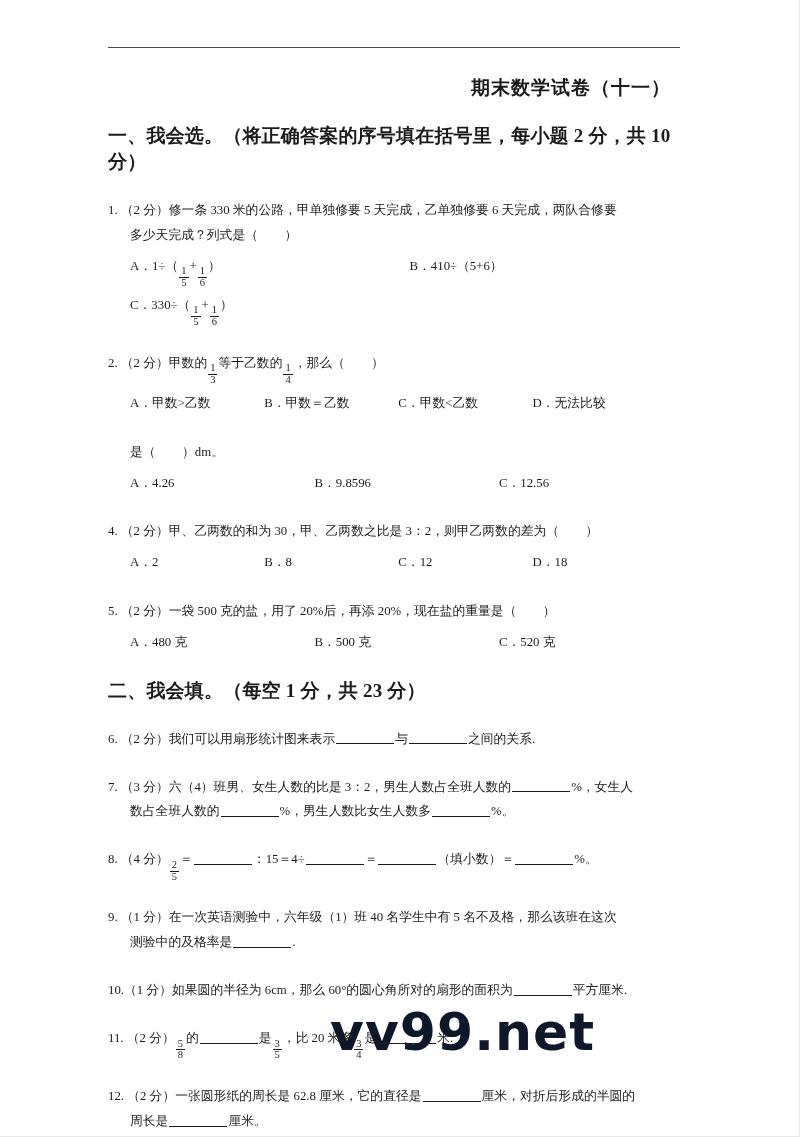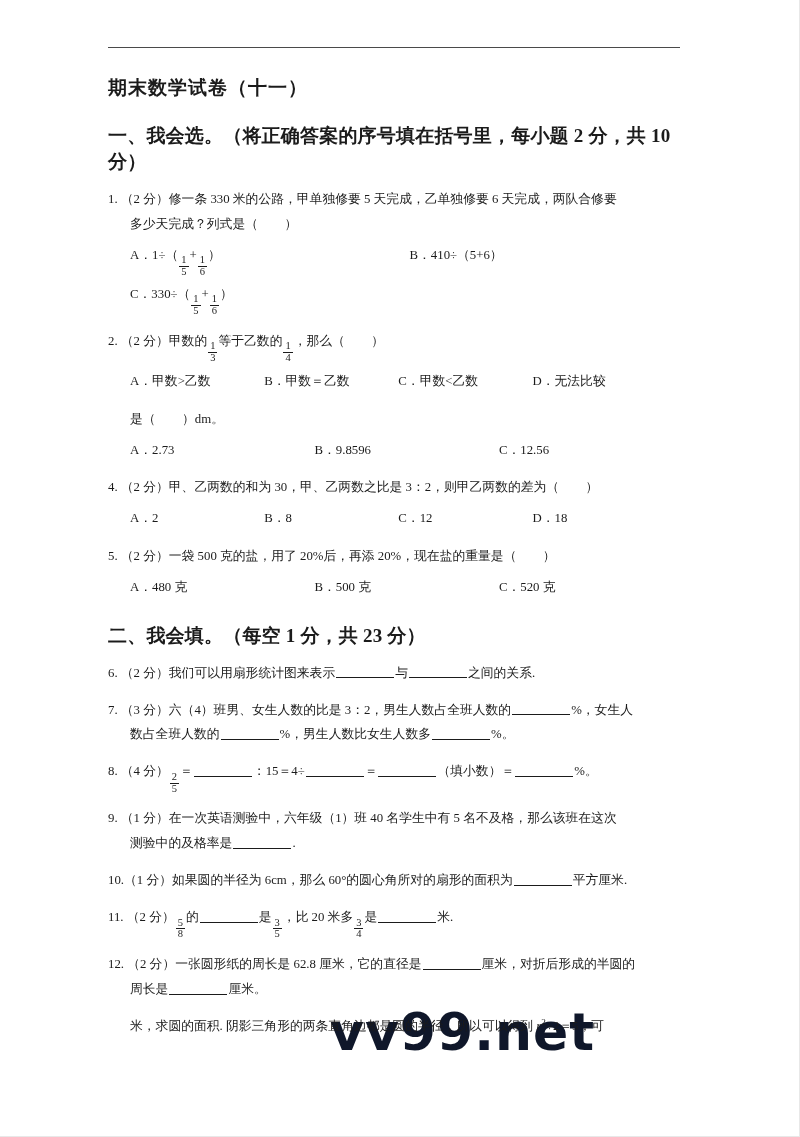--- a/index.html
+++ b/index.html
@@ -40,39 +40,39 @@
   .header-rule {
     position: absolute;
     left: 108px;
     top: 47px;
     width: 572px;
     height: 0;
     border-top: 1.6px solid #4a4a4a;
     z-index: 2;
   }
   .doc-title {
-    text-align: left;
+    text-align: right;
     font-size: 19px;
     font-weight: bold;
     letter-spacing: 1px;
     margin: 0;
     padding-top: 75px;
     padding-right: 18px;
   }
   .section-head {
     font-size: 19px;
     font-weight: bold;
     margin-top: 22px;
     margin-bottom: 4px;
     letter-spacing: 0.2px;
   }
   .q {
     font-size: 12.8px;
     line-height: 1.95;
-    margin-top: 12px;
+    margin-top: 23px;
     text-align: justify;
   }
   .q-body {
     display: block;
   }
   .indent {
     display: block;
     text-indent: 22px;
   }
   .opts {
@@ -177,21 +177,21 @@
         <div class="opt">C．甲数&lt;乙数</div>
         <div class="opt">D．无法比较</div>
       </div>
     </div>
 
     <div class="q">
       <span class="indent">
         <span>是（</span><span class="paren-space">&nbsp;&nbsp;</span><span>）dm。</span>
       </span>
       <div class="opts cols3">
-        <div class="opt">A．2.73</div>
+        <div class="opt">A．4.26</div>
         <div class="opt">B．9.8596</div>
         <div class="opt">C．12.56</div>
       </div>
     </div>
 
     <div class="q">
       <span class="q-body">
         <span>4.</span>
         <span>（2 分）</span><span>甲、乙两数的和为 30，甲、乙两数之比是 3：2，则甲乙两数的差为（</span><span class="paren-space">&nbsp;&nbsp;</span><span>）</span>
       </span>

